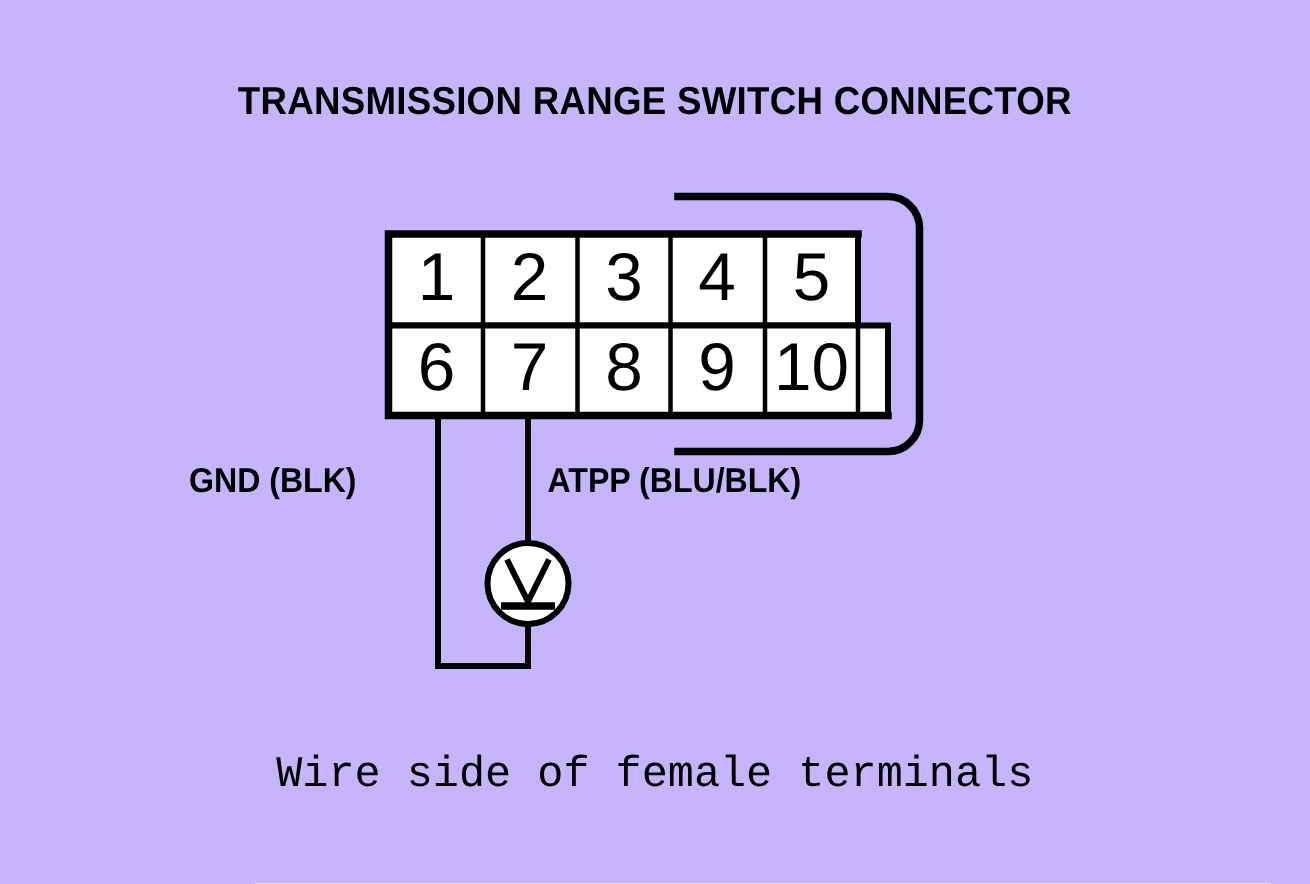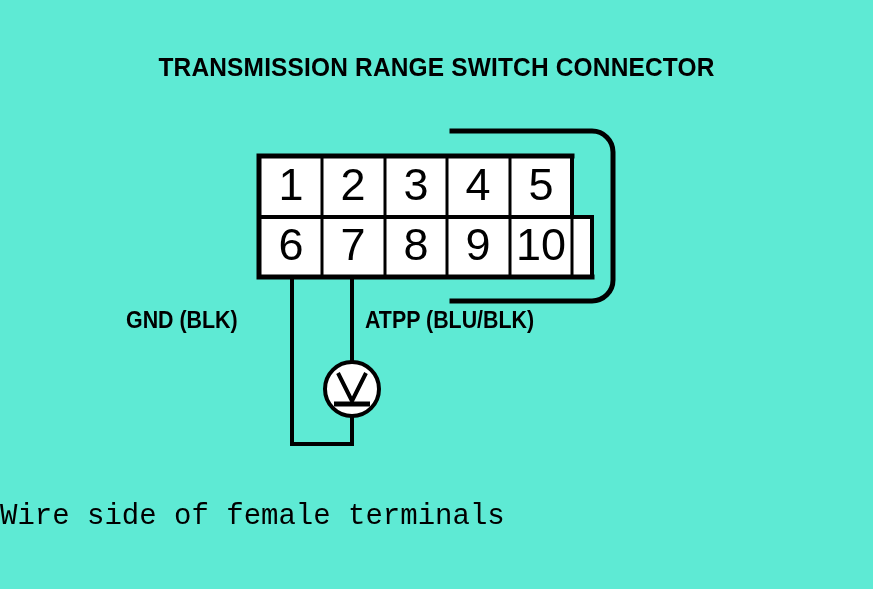--- a/index.html
+++ b/index.html
@@ -4,21 +4,21 @@
 <style>
   html, body {
     margin: 0;
     padding: 0;
     background: #ffffff;
   }
   #page {
     position: relative;
     width: 873px;
     height: 589px;
-    background: #5eead4;
+    background: #c4b5fd;
     overflow: hidden;
     font-family: "Liberation Sans", sans-serif;
   }
 
   
   #title {
     position: absolute;
     left: 0;
     top: 52px;
     width: 873px;
@@ -63,21 +63,21 @@
   }
   #label-gnd  { left: 126px; top: 307px; }
   #label-atpp { left: 365px; top: 307px; }
 
   
   #caption {
     position: absolute;
     left: 0;
     top: 500px;
     width: 873px;
-    text-align: left;
+    text-align: center;
     font-family: "Liberation Mono", "DejaVu Sans Mono", monospace;
     font-size: 29px;
     color: #000000;
     white-space: nowrap;
   }
 </style>
 </head>
 <body>
 
 <div id="page">

